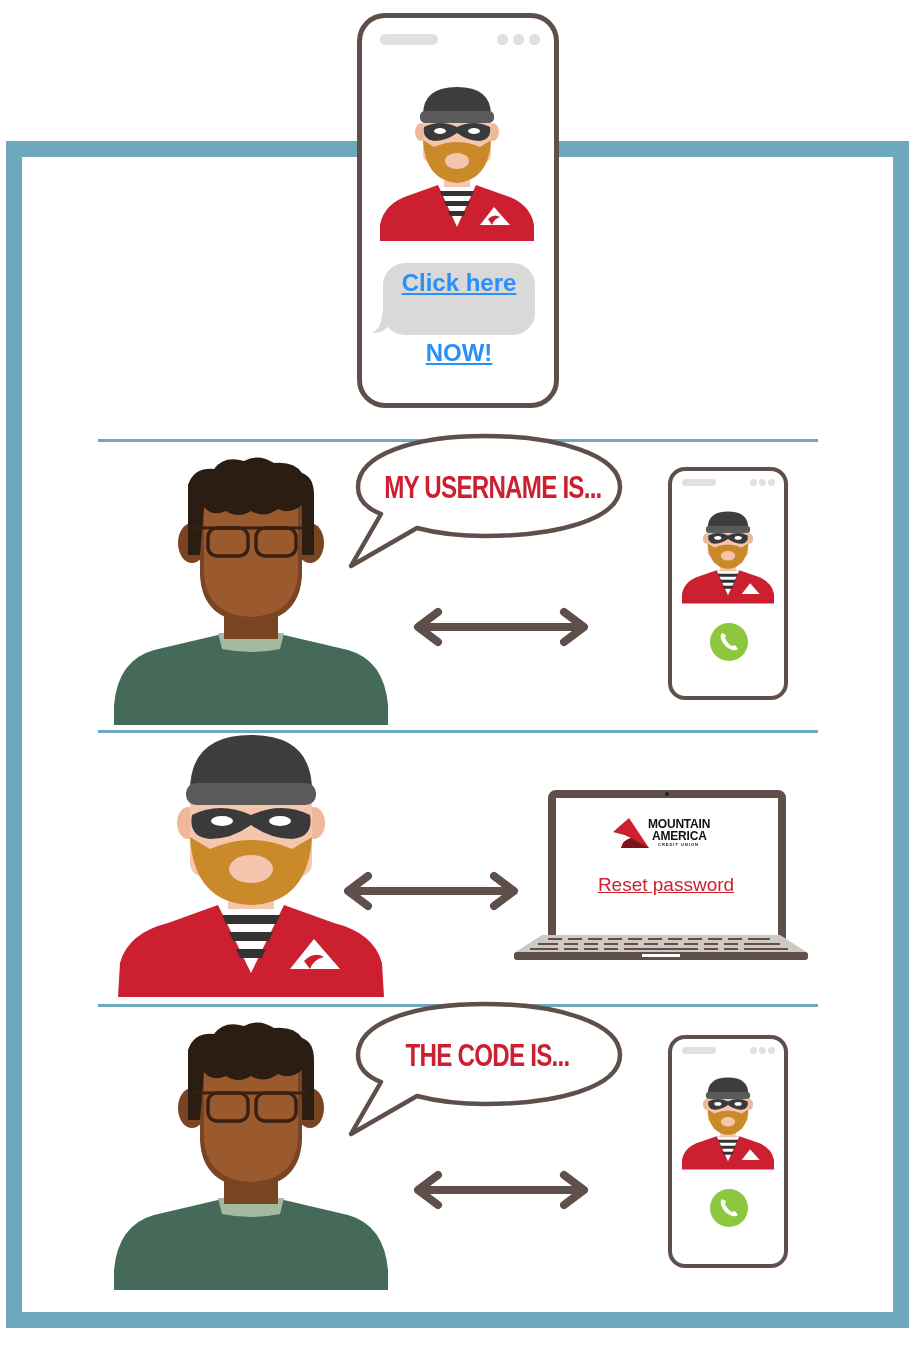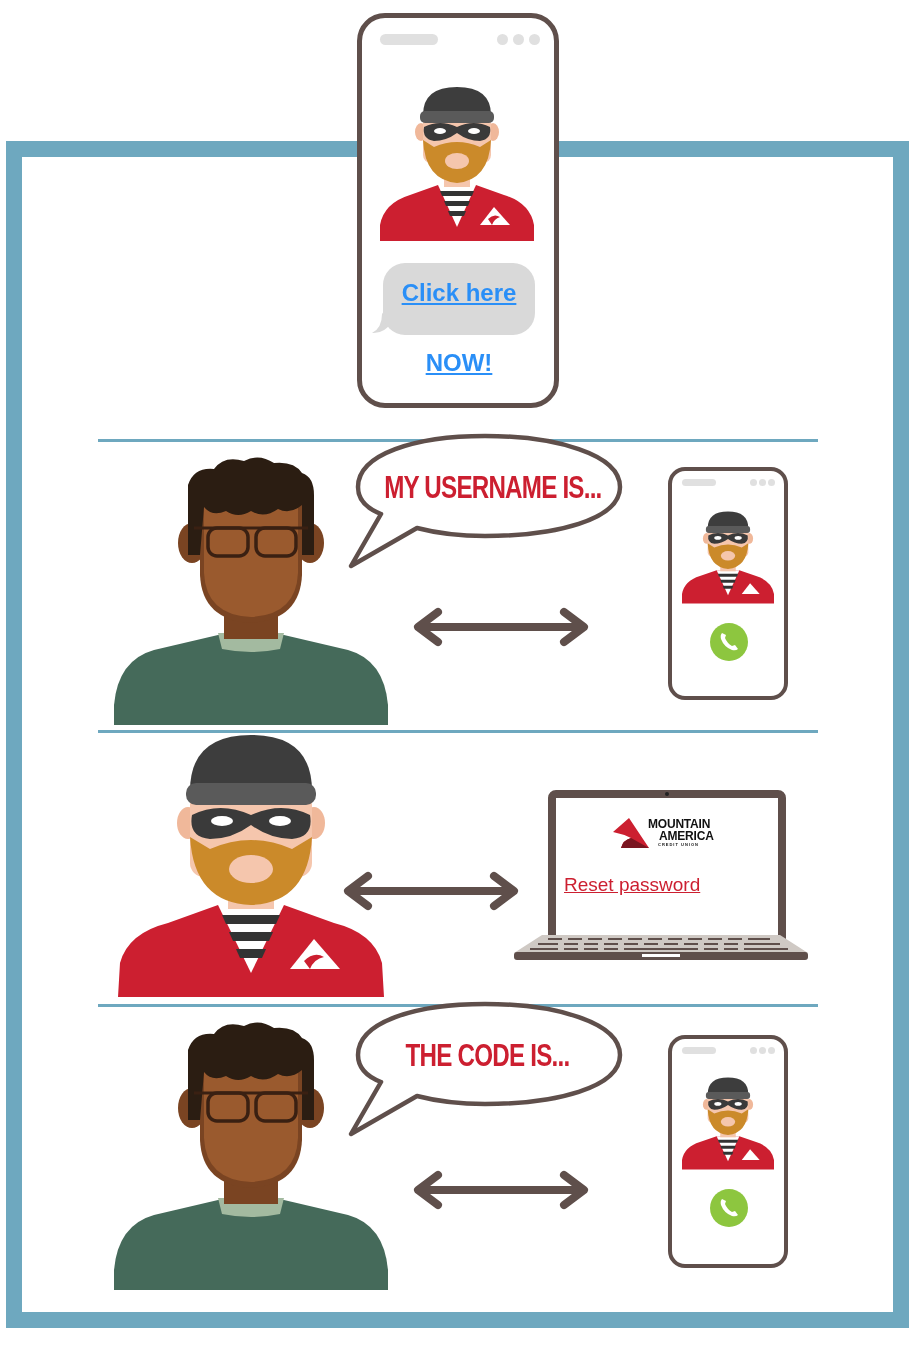--- a/index.html
+++ b/index.html
@@ -5,21 +5,21 @@
   html, body { margin: 0; padding: 0; background: #ffffff; }
   body { width: 915px; height: 1346px; position: relative; overflow: hidden; font-family: "Liberation Sans", sans-serif; }
   .abs { position: absolute; }
   .frame { left: 6px; top: 141px; width: 871px; height: 1155px; border: 16px solid #6ea8bf; background: #fff; }
   .divider { height: 3px; background: #6ea8bf; left: 98px; width: 720px; }
   .phone-big { left: 357px; top: 13px; width: 192px; height: 385px; border: 5px solid #5f4f4b; border-radius: 28px; background: #fff; }
   .phone-small { width: 112px; height: 225px; border: 4px solid #5f4f4b; border-radius: 17px; background: #fff; }
   .notch-pill { background: #e0e0e0; border-radius: 6px; }
   .notch-dot { background: #e0e0e0; border-radius: 50%; }
   .sms-bubble { left: 383px; top: 263px; width: 152px; height: 72px; background: #d9d9d9; border-radius: 22px; text-align: center; }
-  .sms-text { display: block; color: #2a8ff7; font-family: "Liberation Sans", sans-serif; font-weight: bold; font-size: 24px; line-height: 31px; text-decoration: underline; padding-top: 14px; cursor: pointer; }
+  .sms-text { display: block; color: #2a8ff7; font-family: "Liberation Sans", sans-serif; font-weight: bold; font-size: 24px; line-height: 31px; text-decoration: underline; padding-top: 4px; cursor: pointer; }
   .speech-text { color: #cc1f30; font-family: "Liberation Sans", sans-serif; font-weight: bold; font-size: 31px; letter-spacing: -1px; transform: scaleX(0.78); transform-origin: center; white-space: nowrap; text-align: center; }
   .laptop-screen { left: 548px; top: 790px; width: 222px; height: 138px; border: 8px solid #5f4f4b; border-bottom-width: 10px; border-radius: 8px 8px 0 0; background: #fff; }
   .reset-link { color: #cc1f30; font-size: 19px; text-decoration: underline; font-family: "Liberation Sans", sans-serif; cursor: pointer; }
   .brand-top { color: #111; font-weight: bold; font-size: 12px; line-height: 12px; letter-spacing: -0.2px; }
   .brand-sub { color: #111; font-weight: bold; font-size: 4px; letter-spacing: 1px; }
 </style>
 </head>
 <body>
 
 <div class="abs frame"></div>
@@ -160,24 +160,24 @@
 
 <div class="abs laptop-screen">
   <div class="abs" style="left:109px;top:-6px;width:4px;height:4px;border-radius:50%;background:#222;"></div>
 
   <svg class="abs" style="left:55px;top:18px;" width="40" height="34" viewBox="0 0 40 34">
     <path d="M2 16 L18 2 L38 32 L10 32 Q12 24 20 22 Q12 18 2 16 Z" fill="#cc1f30"></path>
     <path d="M10 32 Q12 24 20 22 L38 32 Z" fill="#7a1520"></path>
   </svg>
   <div class="abs" style="left:92px;top:20px;">
     <div class="brand-top">MOUNTAIN</div>
-    <div class="brand-top" style="padding-left:4px;margin-left:7px;">AMERICA</div>
+    <div class="brand-top" style="padding-left:4px;">AMERICA</div>
     <div class="brand-sub" style="padding-left:10px;">CREDIT UNION</div>
   </div>
-  <div class="abs" style="left:8px;top:76px;width:220px;">
+  <div class="abs" style="left:0;top:76px;width:220px;text-align:center;">
     <span class="reset-link">Reset password</span>
   </div>
 </div>
 
 <svg class="abs" style="left:512px;top:935px;" width="298" height="26" viewBox="0 0 298 26">
   <path d="M30 0 L268 0 L296 18 L2 18 Z" fill="#cfc9c4"></path>
   <rect x="2" y="17" width="294" height="8" rx="3" fill="#5f4f4b"></rect>
   <g fill="#5f4f4b">
     <rect x="36" y="3" width="14" height="2"></rect>
       <rect x="56" y="3" width="14" height="2"></rect>

